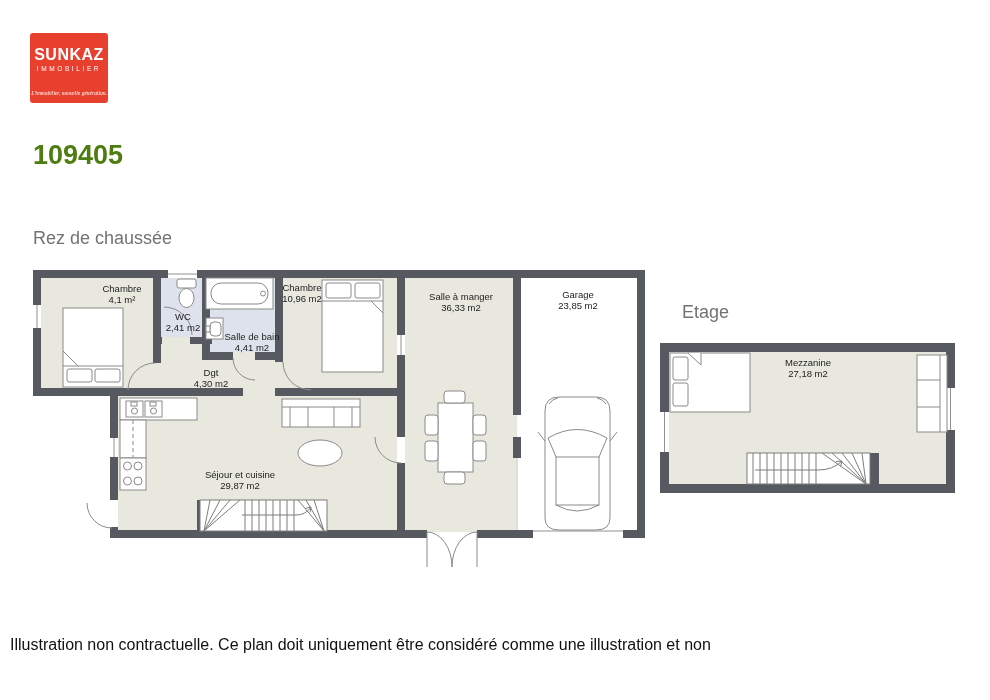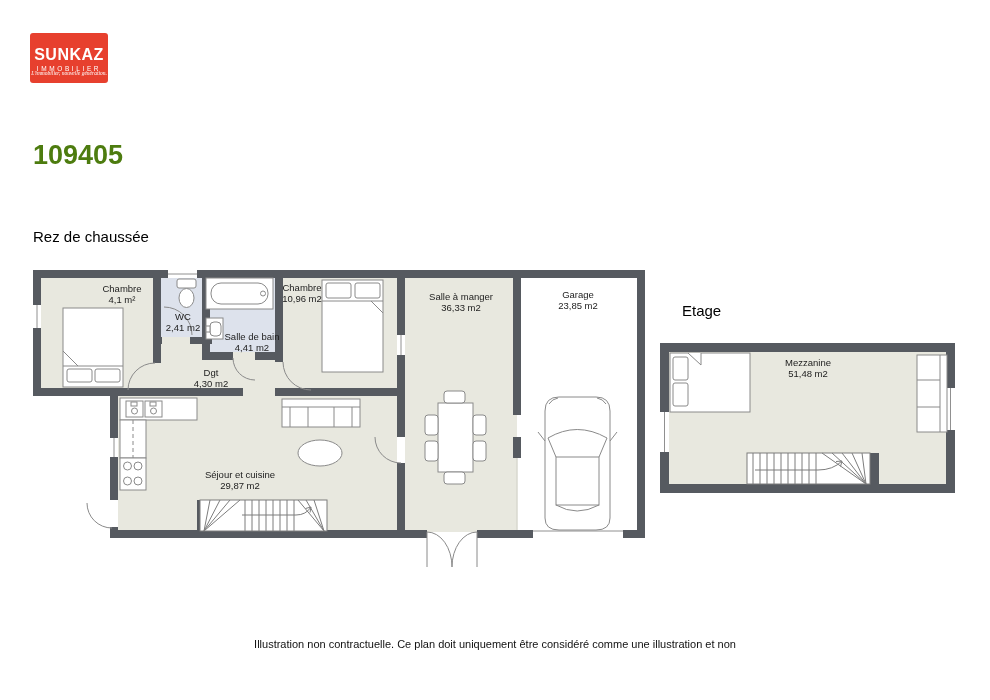--- a/index.html
+++ b/index.html
@@ -1,32 +1,32 @@
 <!DOCTYPE html>
 <html><head>
 <meta charset="utf-8">
 <style>
   html,body{margin:0;padding:0;background:#ffffff;}
   #stage{position:relative;width:990px;height:700px;background:#ffffff;overflow:hidden;
          font-family:"Liberation Sans", sans-serif;color:#1a1a1a;}
   #plan-svg{position:absolute;left:0;top:0;}
-  .logo{position:absolute;left:30px;top:33px;width:78px;height:50px;background:#e7402e;
+  .logo{position:absolute;left:30px;top:33px;width:78px;height:70px;background:#e7402e;
         border-radius:3px;text-align:center;}
   .logo .brand{margin-top:13px;font-size:16px;font-weight:bold;color:#ffffff;letter-spacing:.5px;}
   .logo .sub{margin-top:1px;font-size:6.5px;color:#ffffff;letter-spacing:2.6px;}
   .logo .tagline{position:absolute;left:0;right:0;bottom:7px;font-size:5.5px;color:#ffffff;
         font-family:"Liberation Serif", serif;font-style:italic;}
   .ref{position:absolute;left:33px;top:140px;font-size:27px;font-weight:bold;color:#4d7c0f;}
-  .floor-title{position:absolute;font-size:15px;color:#000000;}
+  .floor-title{position:absolute;font-size:18px;color:#737373;}
   #ground-title{left:33px;top:228px;}
   #upper-title{left:659px;top:302px;margin-left:23px;}
   .room-label{position:absolute;transform:translateX(-50%);text-align:center;
         font-size:9.5px;line-height:11px;color:#1c1c1c;white-space:nowrap;}
-  .footer{position:absolute;left:0;right:0;top:638px;text-align:center;
-        font-size:11px;line-height:13.5px;color:#111;}
+  .footer{position:absolute;left:0;right:0;top:638px;text-align:left;
+        font-size:16px;line-height:13.5px;color:#111;padding-left:10px;}
 </style>
 </head>
 <body>
 
 <div id="stage">
 
   <svg id="plan-svg" width="990" height="700" viewBox="0 0 990 700">
 
     <g>
 
@@ -293,20 +293,20 @@
   <div class="room-label" style="left:461px;top:291px">
     <div>Salle à manger</div>
     <div>36,33 m2</div>
   </div>
   <div class="room-label" style="left:578px;top:289px">
     <div>Garage</div>
     <div>23,85 m2</div>
   </div>
   <div class="room-label" style="left:808px;top:357px">
     <div>Mezzanine</div>
-    <div>51,48 m2</div>
+    <div>27,18 m2</div>
   </div>
 
   <div class="footer">
     <div>Illustration non contractuelle. Ce plan doit uniquement être considéré comme une illustration et non</div>
   </div>
 
 </div>
 
 </body></html>

